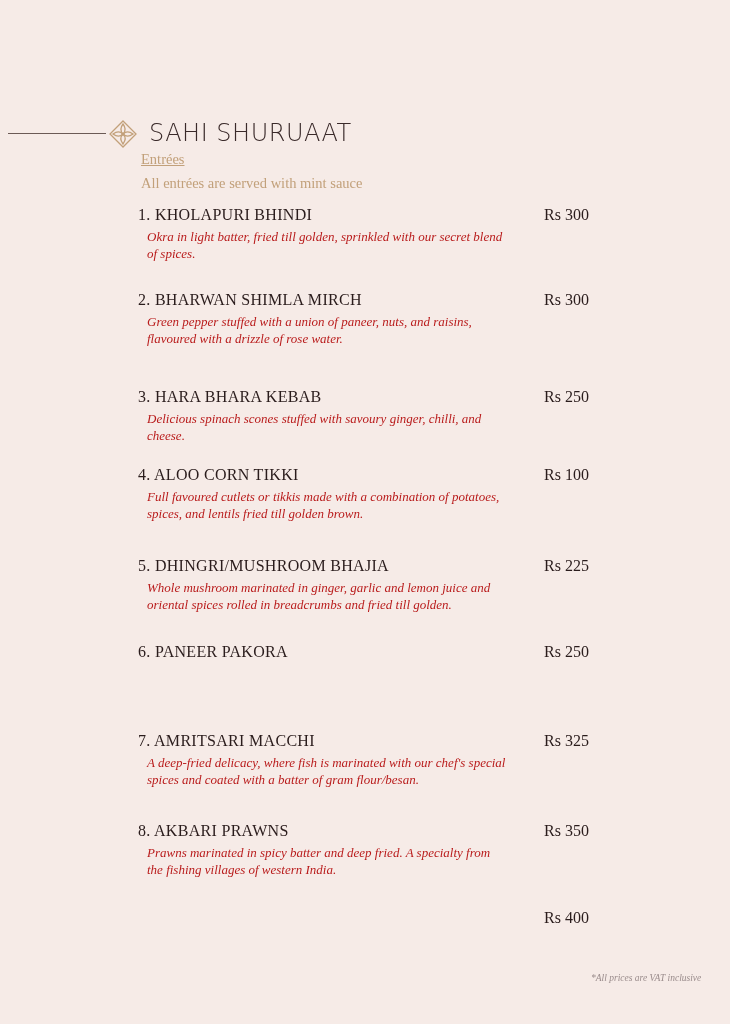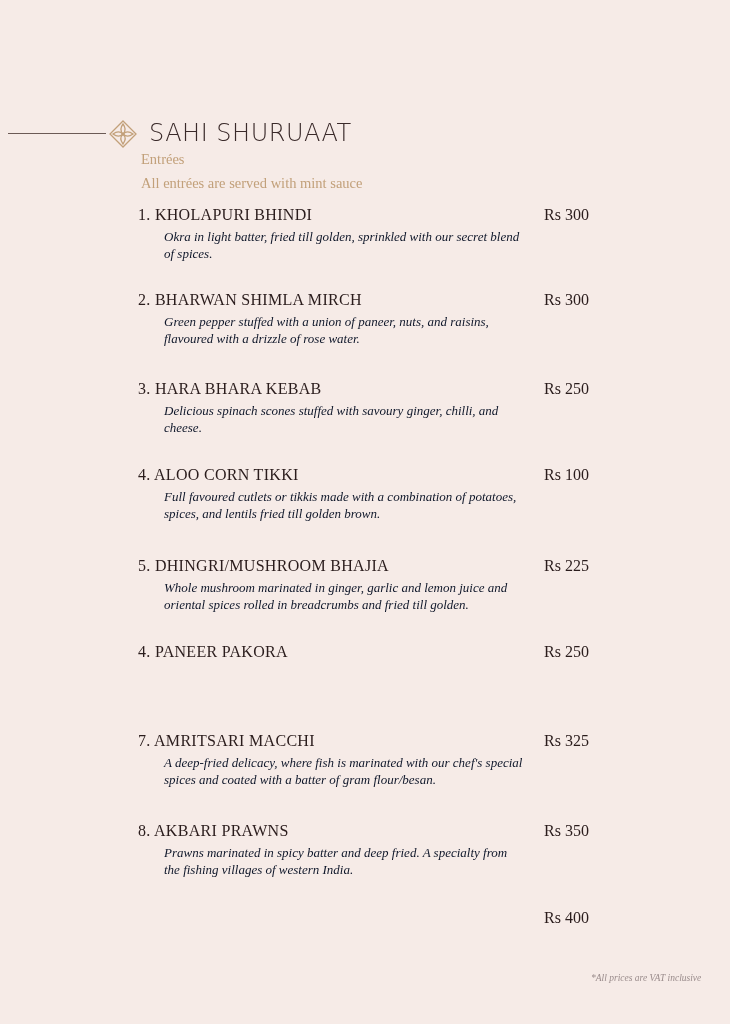--- a/index.html
+++ b/index.html
@@ -49,20 +49,21 @@
       line-height: 34px;
       white-space: nowrap;
     }
     .subtitle {
       position: absolute;
       left: 141px;
       top: 150px;
       font-size: 14.5px;
       color: #c2a07a;
       line-height: 18px;
+      text-decoration: underline;
     }
     .note {
       position: absolute;
       left: 141px;
       top: 174px;
       font-size: 14.5px;
       color: #c2a07a;
       line-height: 18px;
       white-space: nowrap;
       text-align: center;
@@ -84,26 +85,26 @@
       position: absolute;
       left: 406px;
       top: 0;
       font-size: 16px;
       color: #2a1c1c;
       line-height: 20px;
       white-space: nowrap;
     }
     .item-desc {
       margin-top: 4px;
-      margin-left: 26px;
+      margin-left: 9px;
       width: 360px;
       font-style: italic;
       font-size: 13px;
       line-height: 16.5px;
-      color: #0f172a;
+      color: #b91c1c;
     }
     .footnote {
       position: absolute;
       left: 591px;
       top: 973px;
       font-style: italic;
       font-size: 9.5px;
       color: #9a8c8c;
       white-space: nowrap;
     }
@@ -134,40 +135,40 @@
   <div class="item-price">Rs 300</div>
   <div class="item-desc">Okra in light batter, fried till golden, sprinkled with our secret blend of spices.</div>
 </div>
 
 <div class="item" style="top:290px;">
   <div class="item-name">2. BHARWAN SHIMLA MIRCH</div>
   <div class="item-price">Rs 300</div>
   <div class="item-desc">Green pepper stuffed with a union of paneer, nuts, and raisins, flavoured with a drizzle of rose water.</div>
 </div>
 
-<div class="item" style="top:379px;">
+<div class="item" style="top:387px;">
   <div class="item-name">3. HARA BHARA KEBAB</div>
   <div class="item-price">Rs 250</div>
   <div class="item-desc">Delicious spinach scones stuffed with savoury ginger, chilli, and cheese.</div>
 </div>
 
 <div class="item" style="top:465px;">
   <div class="item-name">4. ALOO CORN TIKKI</div>
   <div class="item-price">Rs 100</div>
   <div class="item-desc">Full favoured cutlets or tikkis made with a combination of potatoes, spices, and lentils fried till golden brown.</div>
 </div>
 
 <div class="item" style="top:556px;">
   <div class="item-name">5. DHINGRI/MUSHROOM BHAJIA</div>
   <div class="item-price">Rs 225</div>
   <div class="item-desc">Whole mushroom marinated in ginger, garlic and lemon juice and oriental spices rolled in breadcrumbs and fried till golden.</div>
 </div>
 
 <div class="item" style="top:642px;">
-  <div class="item-name">4. PANEER PAKORA</div>
+  <div class="item-name">6. PANEER PAKORA</div>
   <div class="item-price">Rs 250</div>
 </div>
 
 <div class="item" style="top:731px;">
   <div class="item-name">7. AMRITSARI MACCHI</div>
   <div class="item-price">Rs 325</div>
   <div class="item-desc">A deep-fried delicacy, where fish is marinated with our chef's special spices and coated with a batter of gram flour/besan.</div>
 </div>
 
 <div class="item" style="top:821px;">

